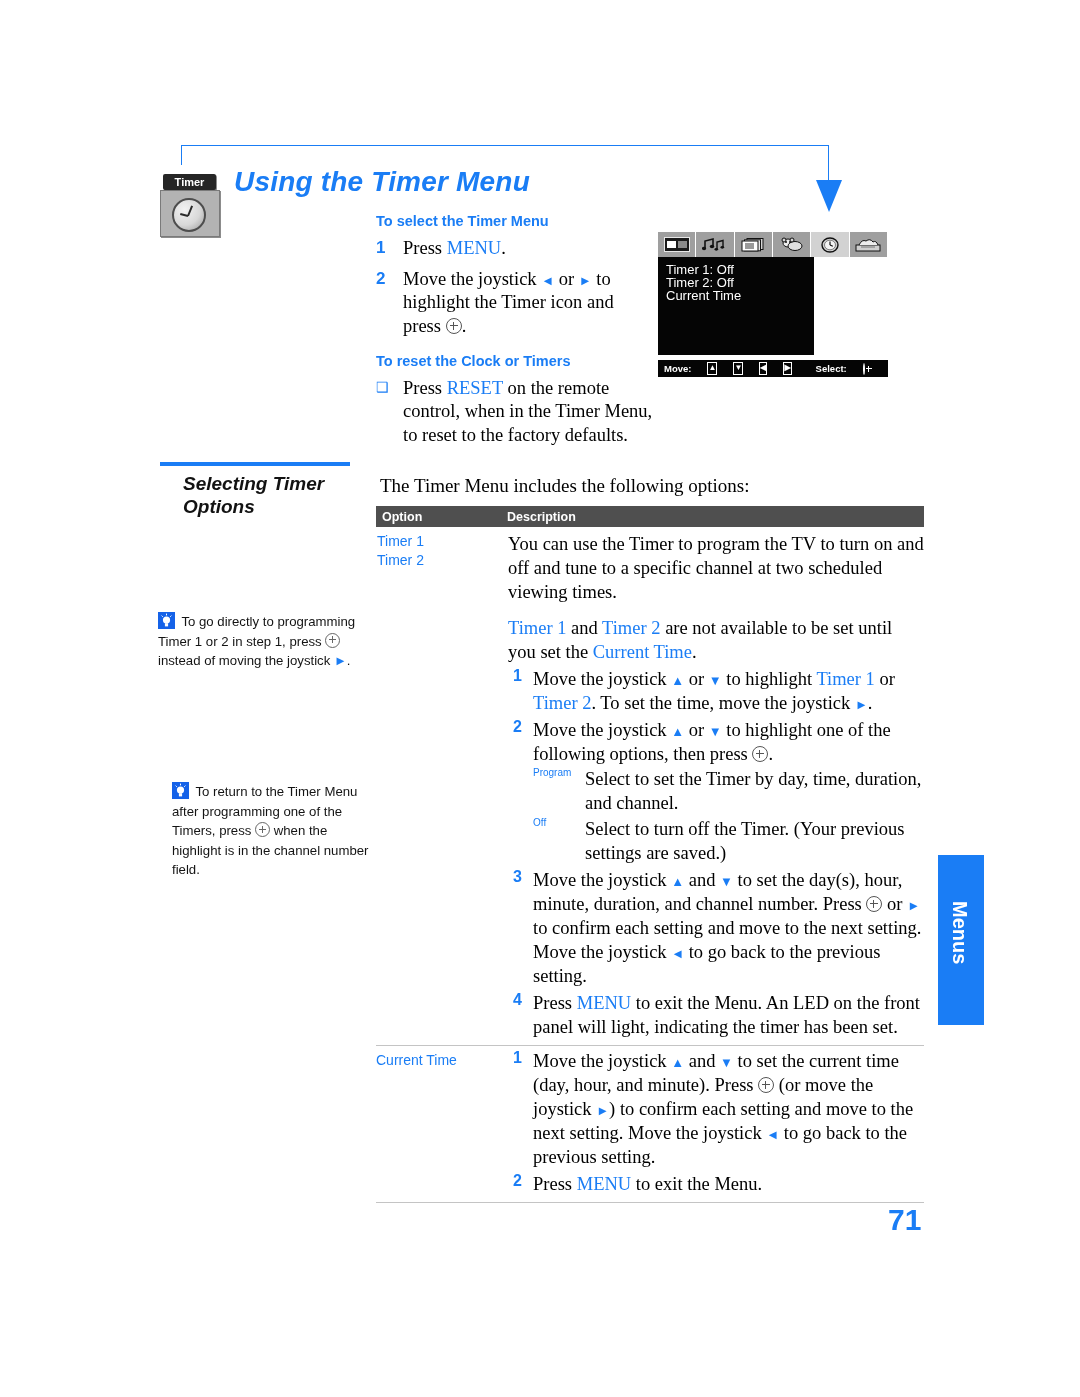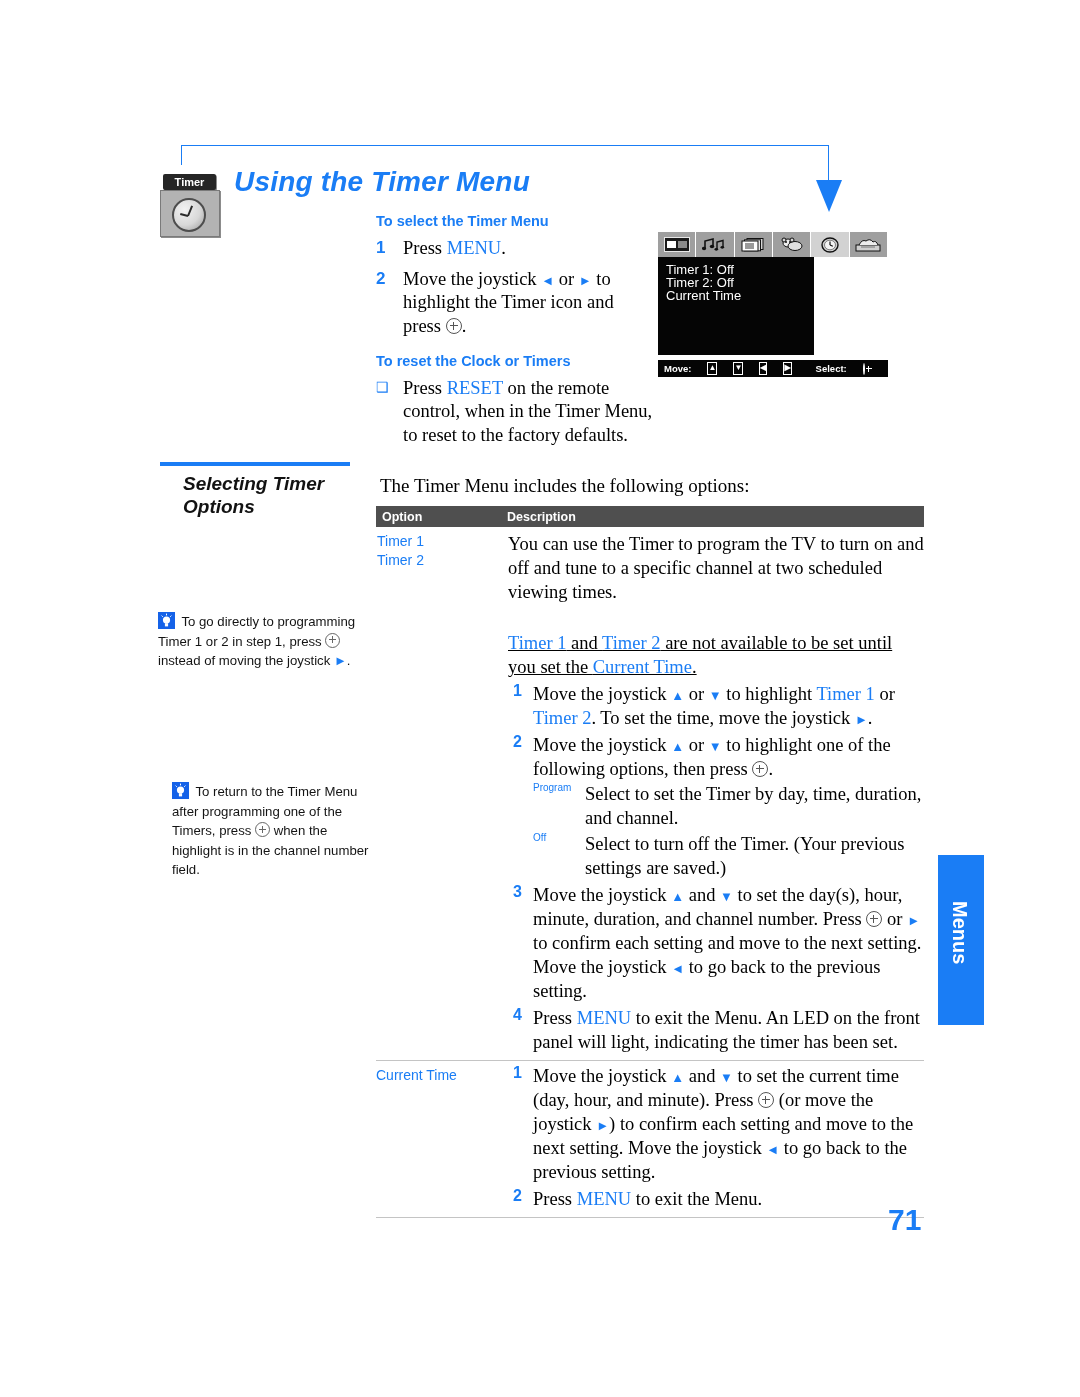--- a/index.html
+++ b/index.html
@@ -111,21 +111,21 @@
   .thead{display:flex;background:#4f4f4f;height:21px;align-items:center;
       color:#ffffff;font-family:"Liberation Sans",sans-serif;font-size:12.5px;
       font-weight:bold;}
   .th-opt{width:131px;padding-left:6px;box-sizing:border-box;}
   .th-desc{flex:1;}
   .trow{display:flex;padding-top:5px;}
   .c-opt{width:131px;flex:0 0 131px;color:#1a7df5;
       font-family:"Liberation Sans",sans-serif;font-size:14px;line-height:1.33;padding-left:1px;}
   .c-desc{flex:1;font-size:18.5px;line-height:1.30;color:#000;}
   .c-desc p{margin:0 0 0 0;}
-  .c-desc p+p{margin-top:27px;text-decoration:underline;}
+  .c-desc p+p{margin-top:12px;}
   .numstep{display:flex;margin-top:3px;}
   .numstep .n{color:#1a7df5;font-family:"Liberation Sans",sans-serif;font-weight:bold;
       font-size:16px;width:26px;flex:0 0 26px;text-align:left;padding-left:6px;box-sizing:border-box;}
   .numstep .b{flex:1;font-size:18.5px;line-height:1.30;}
   .optsub{display:flex;margin-top:1px;}
   .optsub .lbl{color:#1a7df5;font-family:"Liberation Sans",sans-serif;font-size:10px;
       width:78px;flex:0 0 78px;padding-left:26px;box-sizing:border-box;}
   .optsub .bdy{flex:1;font-size:18.5px;line-height:1.30;}
   .rule{height:1px;background:#c4c4c4;margin-top:6px;}
   .row2{display:flex;}

